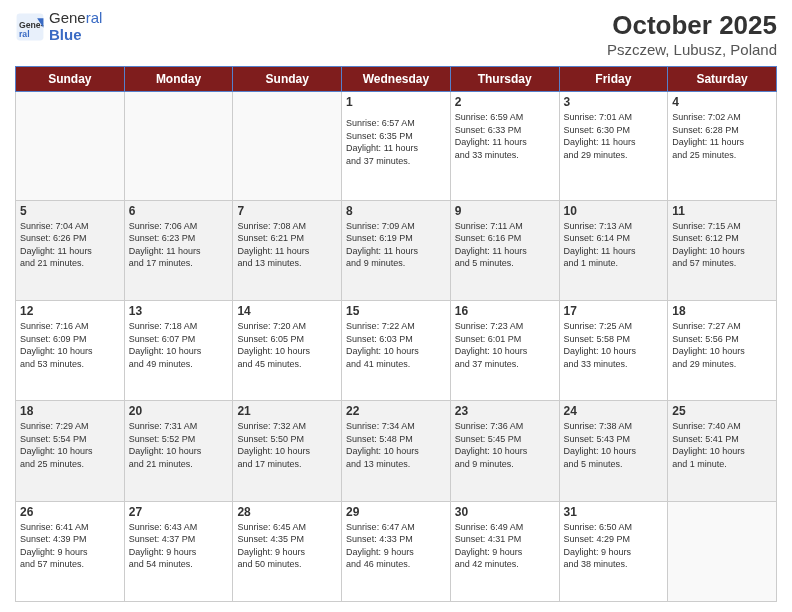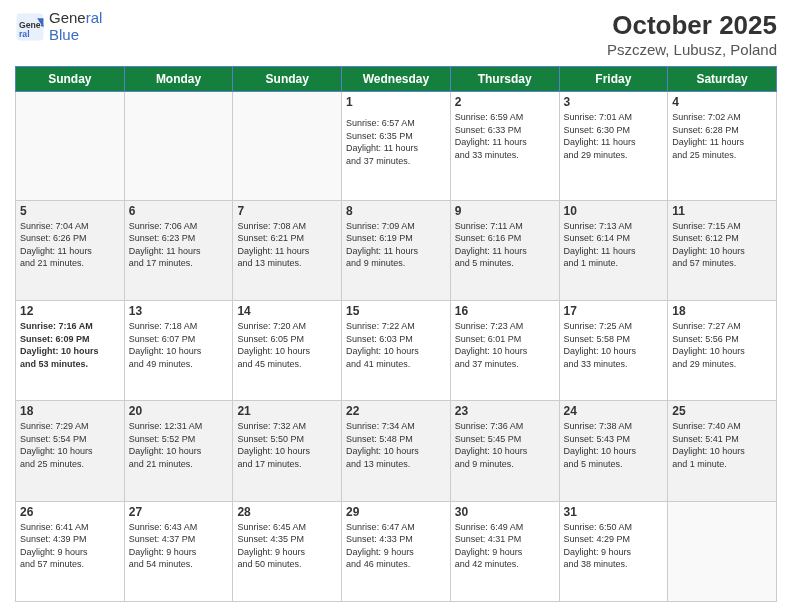--- a/index.html
+++ b/index.html
@@ -83,38 +83,38 @@
       color: #333;
       line-height: 1.4;
     }
     tr:nth-child(odd) td {
       background-color: #ffffff;
     }
     tr:nth-child(even) td {
       background-color: #f2f2f2;
     }
     .calendar thead tr th {
-      background: #15803d;
+      background: #7f1d1d;
     }
   </style>
 </head>
 <body>
 
 <div class="page">
   <div class="header">
     <div class="logo">
       <svg class="logo-icon" width="38" height="38" viewBox="0 0 38 38">
         <rect x="2" y="2" width="34" height="34" rx="4" fill="#e8f0fb"></rect>
         <text x="5" y="20" font-size="11" font-weight="bold" fill="#333" font-family="Arial">Gene-</text>
         <text x="5" y="32" font-size="11" font-weight="bold" fill="#3a6bc4" font-family="Arial">ral</text>
         <polygon points="28,8 36,8 36,20" fill="#3a6bc4"></polygon>
       </svg>
       <div>
         <div style="font-size:15px;font-weight:normal;color:#333;line-height:1.1;">Gene<span style="color:#3a6bc4">ral</span></div>
-        <div style="font-size:15px;font-weight:normal;color:#3a6bc4;line-height:1.1;">Blue</div>
+        <div style="font-size:15px;font-weight:bold;color:#3a6bc4;line-height:1.1;">Blue</div>
       </div>
     </div>
     <div class="title-block">
       <div class="month-title">October 2025</div>
       <div class="location-title">Pszczew, Lubusz, Poland</div>
     </div>
   </div>
 
   <table class="calendar">
     <thead>
@@ -209,21 +209,21 @@
             <div class="day-number">11</div>
             <div class="day-info" style="white-space: pre-line;">Sunrise: 7:15 AM
 Sunset: 6:12 PM
 Daylight: 10 hours
 and 57 minutes.</div>
           </td>
         </tr>
         <tr>
           <td>
             <div class="day-number">12</div>
-            <div class="day-info" style="white-space: pre-line; font-weight: bold;">Sunrise: 7:16 AM
+            <div class="day-info" style="white-space: pre-line;">Sunrise: 7:16 AM
 Sunset: 6:09 PM
 Daylight: 10 hours
 and 53 minutes.</div>
           </td>
           <td>
             <div class="day-number">13</div>
             <div class="day-info" style="white-space: pre-line;">Sunrise: 7:18 AM
 Sunset: 6:07 PM
 Daylight: 10 hours
 and 49 minutes.</div>
@@ -267,21 +267,21 @@
         <tr>
           <td>
             <div class="day-number">18</div>
             <div class="day-info" style="white-space: pre-line;">Sunrise: 7:29 AM
 Sunset: 5:54 PM
 Daylight: 10 hours
 and 25 minutes.</div>
           </td>
           <td>
             <div class="day-number">20</div>
-            <div class="day-info" style="white-space: pre-line;">Sunrise: 12:31 AM
+            <div class="day-info" style="white-space: pre-line;">Sunrise: 7:31 AM
 Sunset: 5:52 PM
 Daylight: 10 hours
 and 21 minutes.</div>
           </td>
           <td>
             <div class="day-number">21</div>
             <div class="day-info" style="white-space: pre-line;">Sunrise: 7:32 AM
 Sunset: 5:50 PM
 Daylight: 10 hours
 and 17 minutes.</div>

